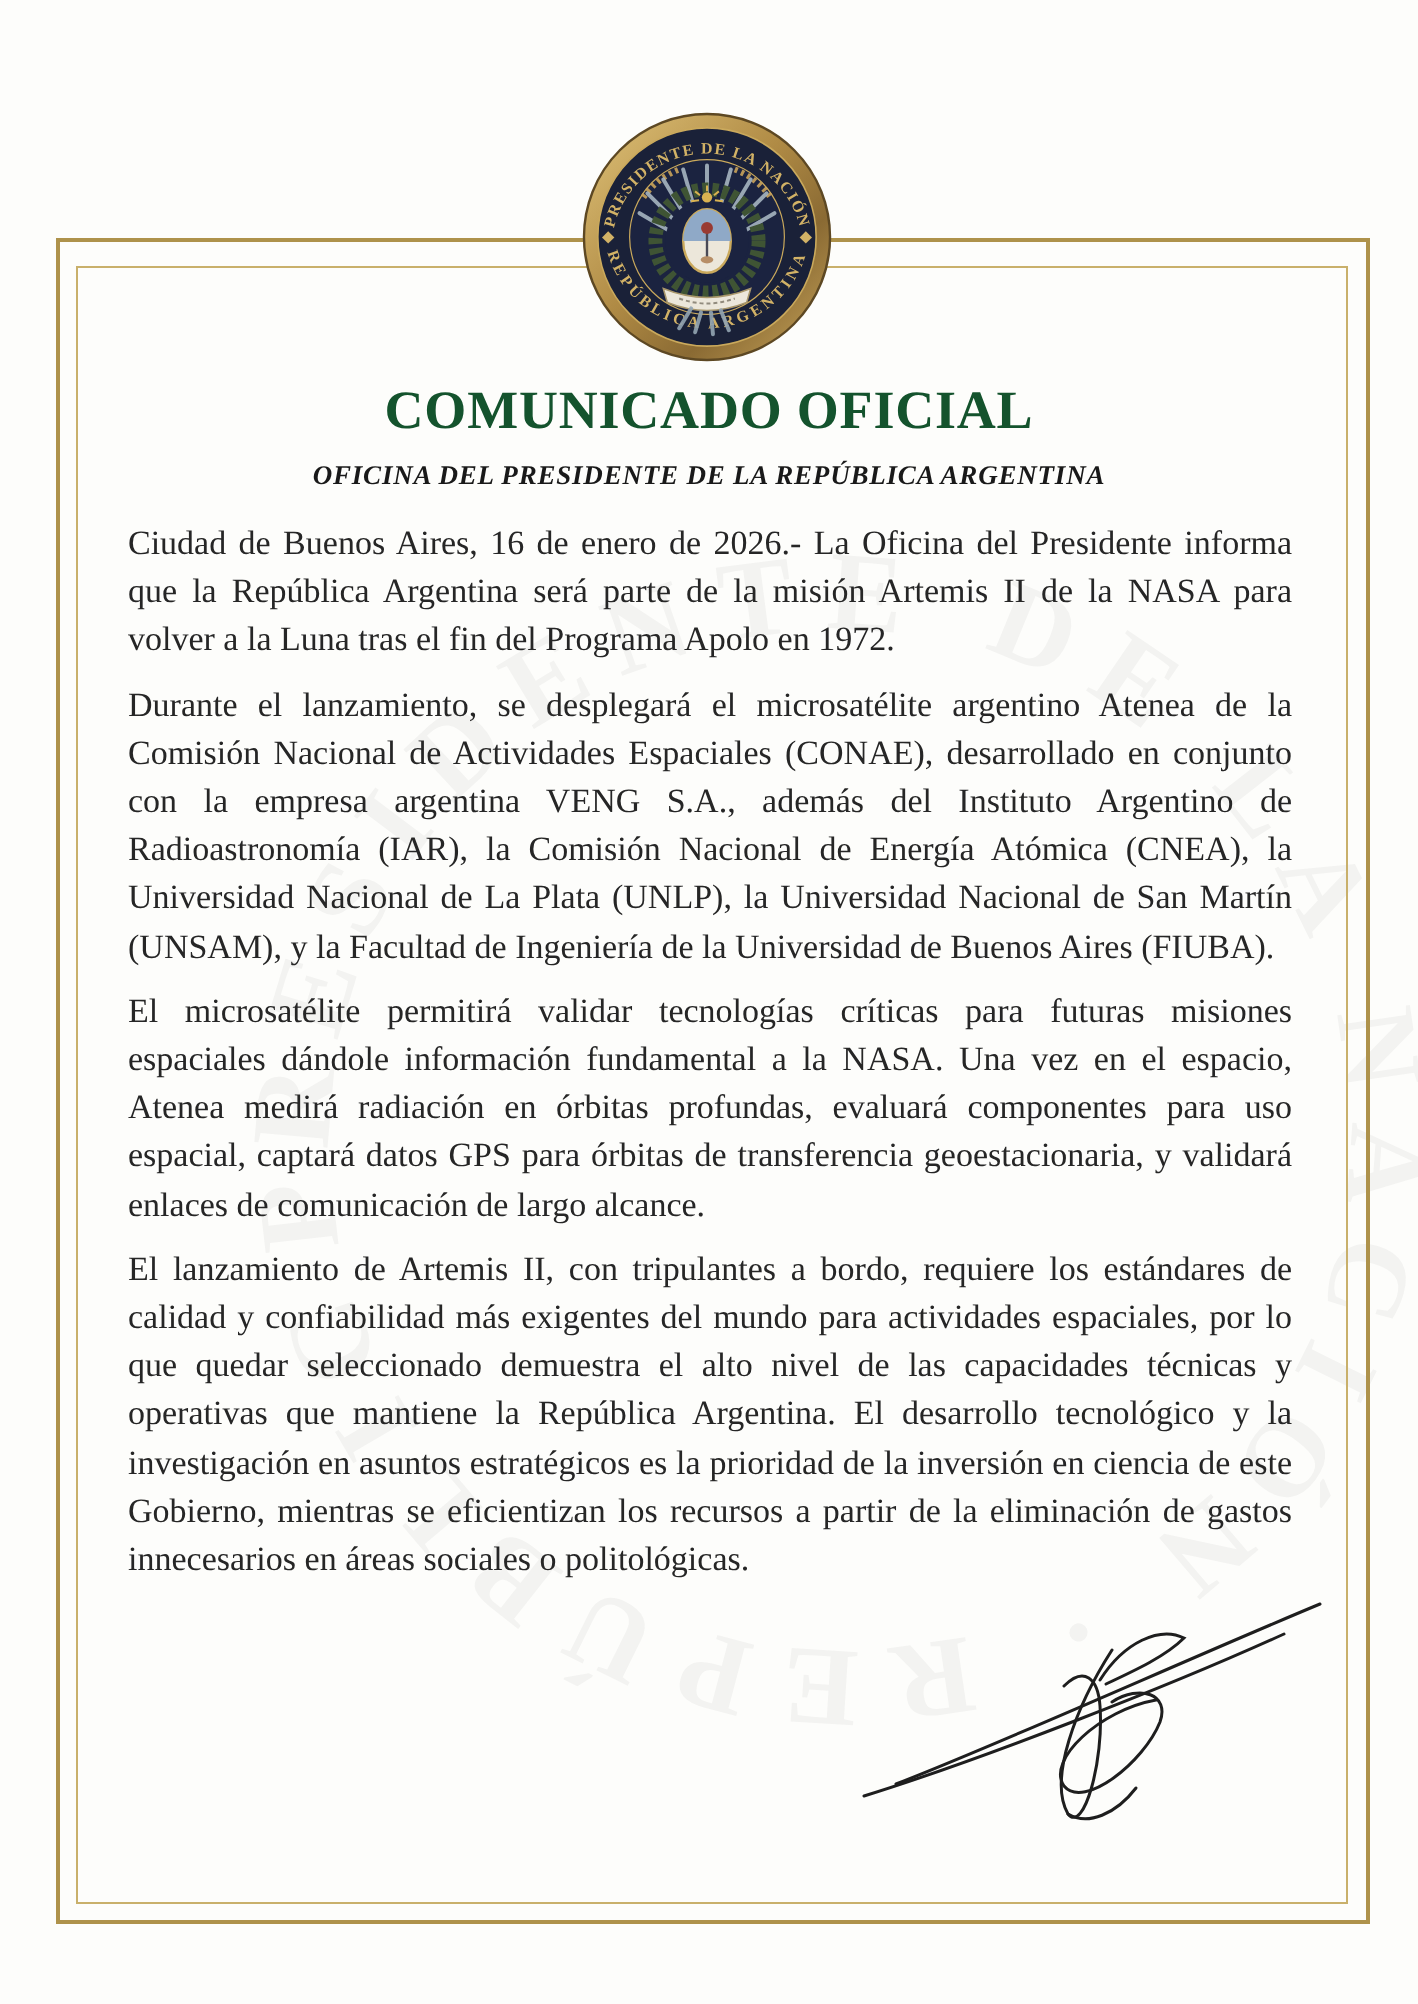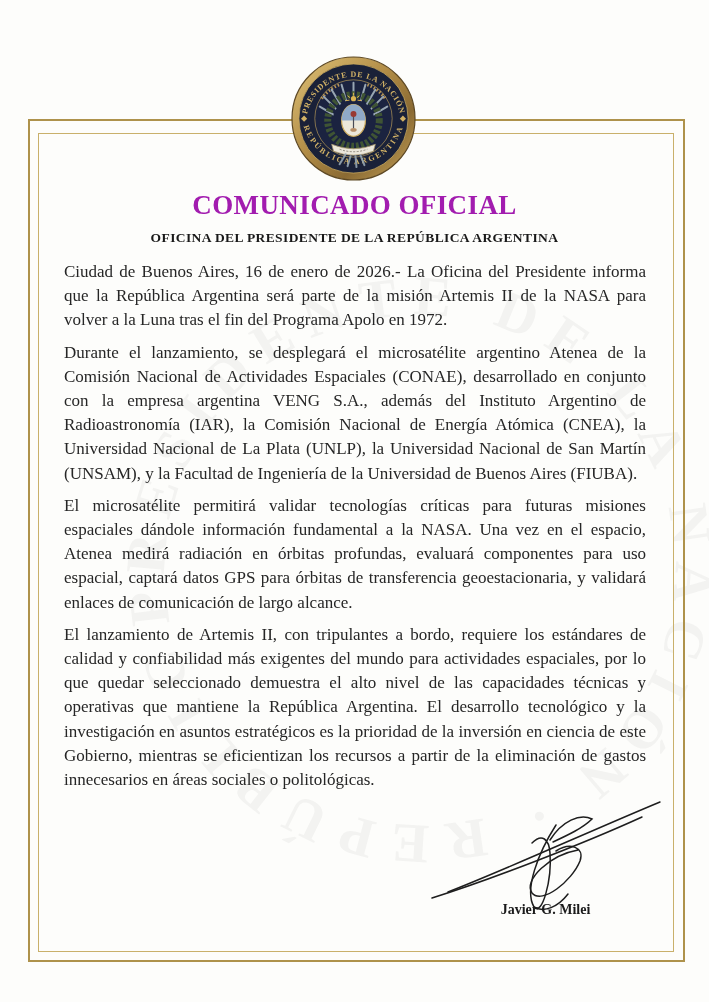--- a/index.html
+++ b/index.html
@@ -14,27 +14,28 @@
     position:absolute; left:28px; top:119px; width:657px; height:843px;
     border:2px solid #ae924b; box-sizing:border-box;
   }
   .inner-frame {
     position:absolute; left:38px; top:133px; width:636px; height:819px;
     border:1px solid #c9b06b; box-sizing:border-box;
   }
   .seal { position:absolute; left:290px; top:55px; width:127px; height:127px; }
   .doc-title {
     position:absolute; top:190px; left:0; width:709px;
-    text-align:center; font-size:27px; font-weight:bold; color:#a21caf;
+    text-align:center; font-size:27px; font-weight:bold; color:#14532d;
     letter-spacing:0.4px;
   }
   .doc-subtitle {
     position:absolute; top:230px; left:0; width:709px;
     text-align:center; font-size:13.5px; font-weight:bold; color:#191919;
     letter-spacing:0.4px;
+    font-style:italic;
   }
   .body-text {
     position:absolute; left:64px; top:260px; width:582px;
     font-size:17px; line-height:24.2px; text-align:justify;
     color:#262626;
   }
   .body-text p { margin:0 0 8px 0; }
   .sig-svg { position:absolute; left:420px; top:793px; width:260px; height:122px; }
   .sig-block {
     position:absolute; left:443px; top:902px; width:205px;
@@ -145,14 +146,13 @@
     <path d="M 28,99 C 80,79 175,36 240,9"></path>
     <path d="M 12,105 C 70,87 165,50 222,24"></path>
     <path d="M 136,32 C 118,60 104,97 114,114 C 122,124 132,87 130,60 C 129,46 122,40 112,50"></path>
     <path d="M 158,57 C 130,62 103,87 112,100 C 122,112 152,88 160,68 C 165,54 150,49 136,58"></path>
     <path d="M 130,47 C 142,28 160,20 172,26 C 163,35 148,42 133,49"></path>
     <path d="M 114,114 C 124,120 138,114 148,101"></path>
   </g>
 </svg>
 
 <div class="sig-block">
-  <div>Javier G. Milei</div>
 </div>
 
 </body></html>

